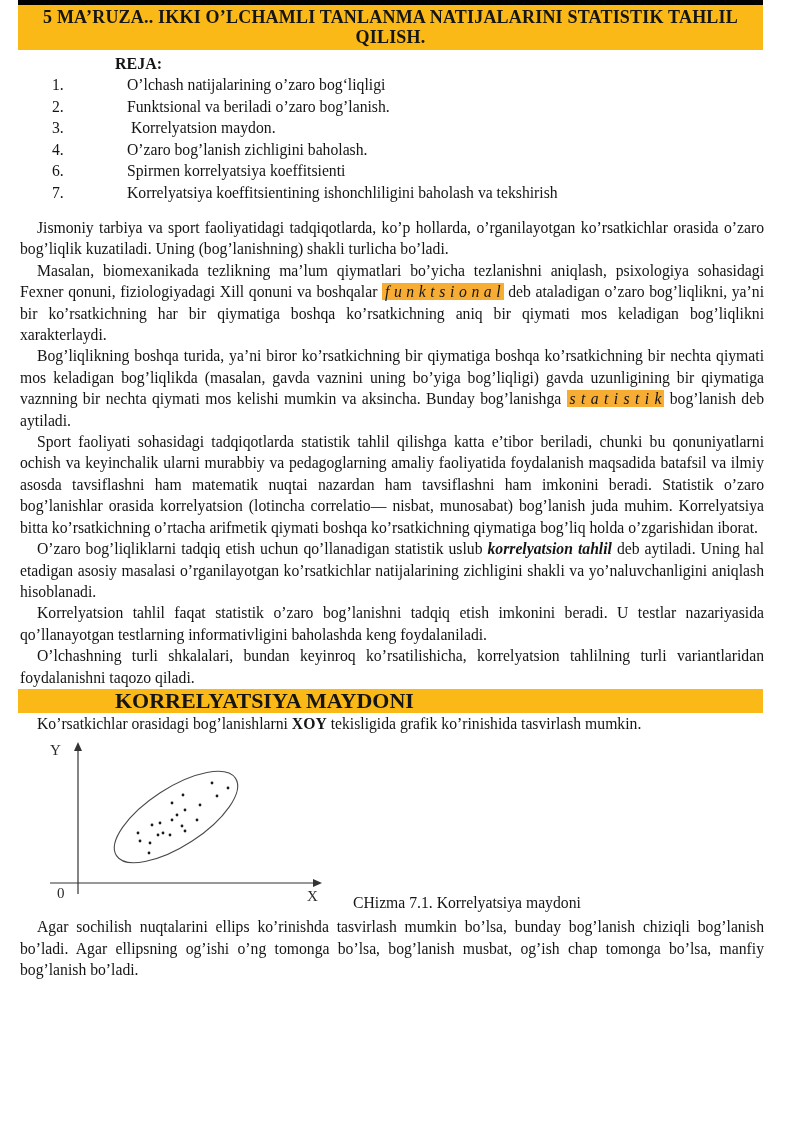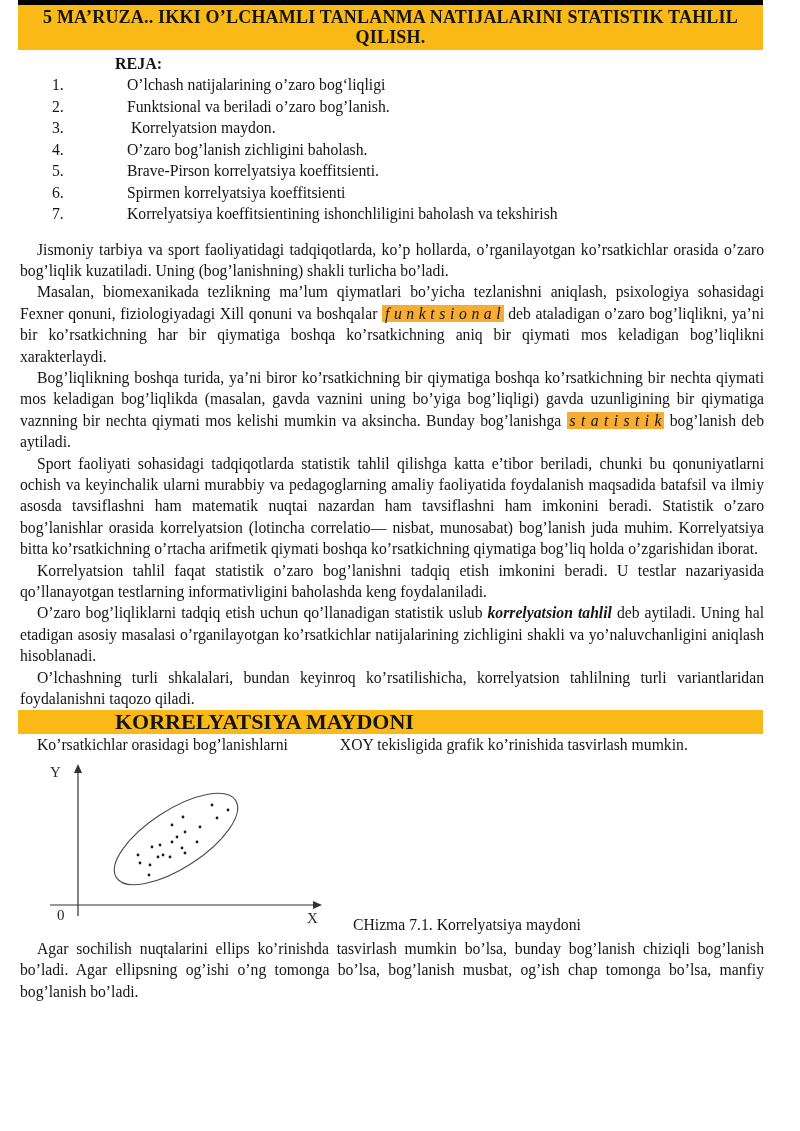--- a/index.html
+++ b/index.html
@@ -45,21 +45,21 @@
     text-indent:17px;
   }
   .par-gap{margin-top:14px;}
   .hl{
     background:var(--hl,#F7AD33);
     font-weight:normal;
     font-style:italic;
     padding:0 3px;
   }
   .bi{font-weight:bold;font-style:italic;}
-  .b{font-weight:normal;margin-left:48px;}
+  .b{font-weight:bold;}
   .section-bar{
     margin:1px 37px 0 18px;
     background:var(--gold,#FBB917);
     font-weight:bold;
     font-size:22px;
     line-height:21px;
     padding:1px 0 2px 97px;
   }
   .figure{
     position:relative;
@@ -88,21 +88,20 @@
   <div class="title-bar">
     <span>5 MA’RUZA.. IKKI O’LCHAMLI TANLANMA NATIJALARINI STATISTIK TAHLIL QILISH.</span>
   </div>
 
   <div class="reja">
     <div class="reja-heading">REJA:</div>
     <div class="reja-row"><span class="reja-num">1.</span><span>O’lchash natijalarining o’zaro bog‘liqligi</span></div>
     <div class="reja-row"><span class="reja-num">2.</span><span>Funktsional va beriladi o’zaro bog’lanish.</span></div>
     <div class="reja-row"><span class="reja-num">3.</span><span> Korrelyatsion maydon.</span></div>
     <div class="reja-row"><span class="reja-num">4.</span><span>O’zaro bog’lanish zichligini baholash.</span></div>
-    <div class="reja-row"><span class="reja-num">5.</span><span>Brave-Pirson korrelyatsiya koeffitsienti.</span></div>
     <div class="reja-row"><span class="reja-num">6.</span><span>Spirmen korrelyatsiya koeffitsienti</span></div>
     <div class="reja-row"><span class="reja-num">7.</span><span>Korrelyatsiya koeffitsientining ishonchliligini baholash va tekshirish</span></div>
   </div>
 
   <p class="body-par par-gap">
     <span>Jismoniy tarbiya va sport faoliyatidagi tadqiqotlarda, ko’p hollarda, o’rganilayotgan ko’rsatkichlar orasida o’zaro bog’liqlik kuzatiladi. Uning (bog’lanishning) shakli turlicha bo’ladi.</span>
   </p>
 
   <p class="body-par">
     <span>Masalan, biomexanikada tezlikning ma’lum qiymatlari bo’yicha tezlanishni aniqlash, psixologiya sohasidagi Fexner qonuni, fiziologiyadagi Xill qonuni va boshqalar </span><span class="hl">f u n k t s i o n a l</span><span> deb ataladigan o’zaro bog’liqlikni, ya’ni bir ko’rsatkichning har bir qiymatiga boshqa ko’rsatkichning aniq bir qiymati mos keladigan bog’liqlikni xarakterlaydi.</span>
@@ -110,25 +109,25 @@
 
   <p class="body-par">
     <span>Bog’liqlikning boshqa turida, ya’ni biror ko’rsatkichning bir qiymatiga boshqa ko’rsatkichning bir nechta qiymati mos keladigan bog’liqlikda (masalan, gavda vaznini uning bo’yiga bog’liqligi) gavda uzunligining bir qiymatiga vaznning bir nechta qiymati mos kelishi mumkin va aksincha. Bunday bog’lanishga </span><span class="hl">s t a t i s t i k</span><span> bog’lanish deb aytiladi.</span>
   </p>
 
   <p class="body-par">
     <span>Sport faoliyati sohasidagi tadqiqotlarda statistik tahlil qilishga katta e’tibor beriladi, chunki bu qonuniyatlarni ochish va keyinchalik ularni murabbiy va pedagoglarning amaliy faoliyatida foydalanish maqsadida batafsil va ilmiy asosda tavsiflashni ham matematik nuqtai nazardan ham tavsiflashni ham imkonini beradi. Statistik o’zaro bog’lanishlar orasida korrelyatsion (lotincha correlatio— nisbat, munosabat) bog’lanish juda muhim.  Korrelyatsiya bitta ko’rsatkichning o’rtacha arifmetik qiymati boshqa ko’rsatkichning qiymatiga bog’liq holda o’zgarishidan iborat.</span>
   </p>
 
   <p class="body-par">
-    <span>Korrelyatsion tahlil faqat statistik o’zaro bog’lanishni tadqiq etish imkonini beradi. U testlar nazariyasida qo’llanayotgan testlarning informativligini baholashda  keng foydalaniladi.</span>
+    <span>O’zaro bog’liqliklarni tadqiq etish uchun qo’llanadigan statistik uslub </span><span class="bi">korrelyatsion tahlil</span><span> deb aytiladi. Uning hal etadigan asosiy masalasi o’rganilayotgan ko’rsatkichlar natijalarining zichligini shakli va yo’naluvchanligini aniqlash hisoblanadi.</span>
   </p>
 
   <p class="body-par">
-    <span>O’zaro bog’liqliklarni tadqiq etish uchun qo’llanadigan statistik uslub </span><span class="bi">korrelyatsion tahlil</span><span> deb aytiladi. Uning hal etadigan asosiy masalasi o’rganilayotgan ko’rsatkichlar natijalarining zichligini shakli va yo’naluvchanligini aniqlash hisoblanadi.</span>
+    <span>Korrelyatsion tahlil faqat statistik o’zaro bog’lanishni tadqiq etish imkonini beradi. U testlar nazariyasida qo’llanayotgan testlarning informativligini baholashda  keng foydalaniladi.</span>
   </p>
 
   <p class="body-par">
     <span>O’lchashning turli shkalalari, bundan keyinroq ko’rsatilishicha, korrelyatsion tahlilning turli variantlaridan foydalanishni taqozo qiladi.</span>
   </p>
 
   <div class="section-bar">
     <span>KORRELYATSIYA MAYDONI</span>
   </div>
 

